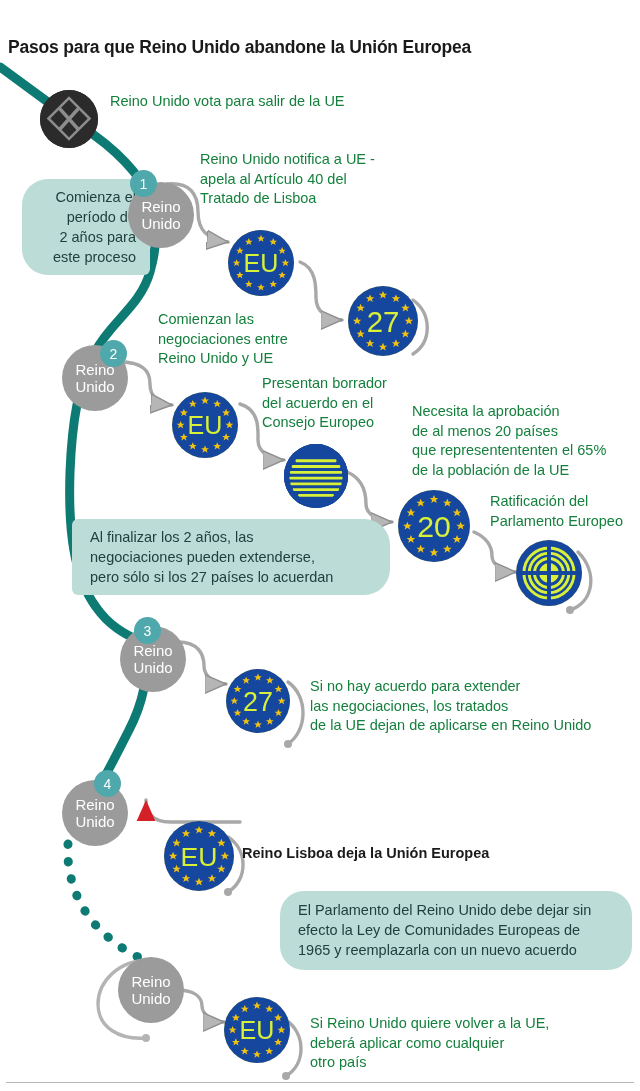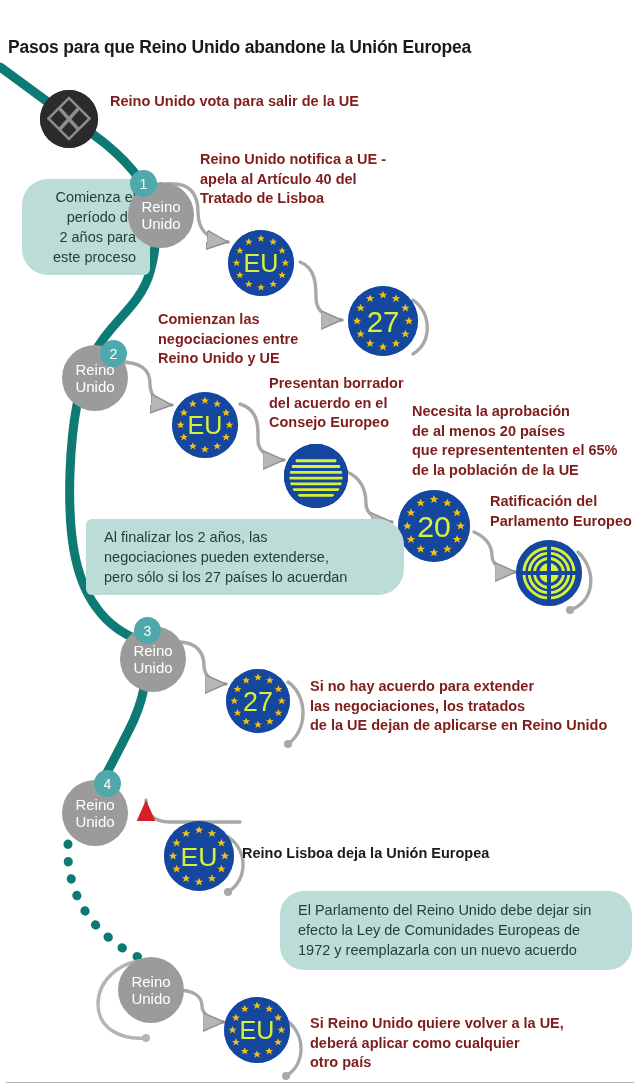--- a/index.html
+++ b/index.html
@@ -49,30 +49,29 @@
   .ballot{
     position:absolute;
     width:58px;height:58px;border-radius:50%;
     background:#2b2b2b;
   }
   .ballot svg{display:block;}
 
   
   .eu-circle{
     position:absolute;border-radius:50%;
-    background:#3b82f6;
+    background:#fde047;
   }
   .eu-circle svg{display:block;}
 
   
   .tx{
     position:absolute;
     font-size:14.5px;line-height:19.5px;
-    color:#7f1d1d;
-    font-weight:bold;
+    color:#15803d;
   }
   .tx.bold{font-weight:bold;color:#1a1a1a;}
 
   
   .callout{
     position:absolute;
     background:#bcdcd8;
     font-size:14.5px;line-height:20px;
     color:#20403f;
     box-sizing:border-box;
@@ -323,21 +322,21 @@
             <path d="M0,-6 L1.8,-1.8 L6,-1.8 L2.6,0.9 L3.9,5 L0,2.5 L-3.9,5 L-2.6,0.9 L-6,-1.8 L-1.8,-1.8 Z"></path>
           </g>
         <g transform="translate(31.5,18)">
             <path d="M0,-6 L1.8,-1.8 L6,-1.8 L2.6,0.9 L3.9,5 L0,2.5 L-3.9,5 L-2.6,0.9 L-6,-1.8 L-1.8,-1.8 Z"></path>
           </g>
       </g>
       <text x="50" y="63" text-anchor="middle" font-family="Liberation Sans, sans-serif" font-size="38" fill="#d8f038">EU</text>
     </svg>
   </div>
 
-  <div class="tx" style="left:269px;top:342px;width:200px;white-space:pre-line;">Presentan borrador
+  <div class="tx" style="left:262px;top:342px;width:200px;white-space:pre-line;">Presentan borrador
 del acuerdo en el
 Consejo Europeo</div>
 
   <div class="eu-circle" style="left:284px;top:412px;width:64px;height:64px;background:#16479e;">
     <svg width="64" height="64" viewBox="0 0 100 100" xmlns="http://www.w3.org/2000/svg">
       <circle cx="50" cy="50" r="50" fill="#16479e"></circle>
       <g fill="#d8f038">
         <rect x="18" y="24" width="64" height="4.5" rx="2"></rect>
         <rect x="12" y="33" width="76" height="4.5" rx="2"></rect>
         <rect x="9" y="42" width="82" height="4.5" rx="2"></rect>
@@ -410,21 +409,21 @@
       <g fill="none" stroke="#d8f038" stroke-width="4.5">
         <circle cx="50" cy="50" r="38"></circle>
         <circle cx="50" cy="50" r="30"></circle>
         <circle cx="50" cy="50" r="22"></circle>
       </g>
       <circle cx="50" cy="50" r="15" fill="#d8f038"></circle>
       <path d="M50,8 L50,92 M8,50 L92,50" stroke="#16479e" stroke-width="6"></path>
     </svg>
   </div>
 
-  <div class="callout right-round" style="left:86px;top:487px;width:318px;padding:8px 16px 8px 18px;">
+  <div class="callout right-round" style="left:72px;top:487px;width:318px;padding:8px 16px 8px 18px;">
     <span class="inner" style="white-space:pre-line;">Al finalizar los 2 años, las
 negociaciones pueden extenderse,
 pero sólo si los 27 países lo acuerdan</span>
   </div>
 
   <div class="uk-node" style="left:120px;top:594px;width:66px;height:66px;">
     <span>Reino</span>
     <span>Unido</span>
   </div>
   <div class="step-badge" style="left:134px;top:585px;">3</div>
@@ -527,21 +526,21 @@
       </g>
       <text x="50" y="64" text-anchor="middle" font-family="Liberation Sans, sans-serif" font-size="38" fill="#d8f038">EU</text>
     </svg>
   </div>
 
   <div class="tx bold" style="left:242px;top:812px;width:330px;">Reino Lisboa deja la Unión Europea</div>
 
   <div class="callout all-round" style="left:280px;top:859px;width:352px;padding:9px 16px 10px 18px;">
     <span class="inner" style="white-space:pre-line;">El Parlamento del Reino Unido debe dejar sin
 efecto la Ley de Comunidades Europeas de
-1972 y reemplazarla con un nuevo acuerdo</span>
+1965 y reemplazarla con un nuevo acuerdo</span>
   </div>
 
   <div class="uk-node" style="left:118px;top:925px;width:66px;height:66px;">
     <span>Reino</span>
     <span>Unido</span>
   </div>
 
   <div class="eu-circle" style="left:224px;top:965px;width:66px;height:66px;">
     <svg width="66" height="66" viewBox="0 0 100 100" xmlns="http://www.w3.org/2000/svg">
       <circle cx="50" cy="50" r="50" fill="#16479e"></circle>

